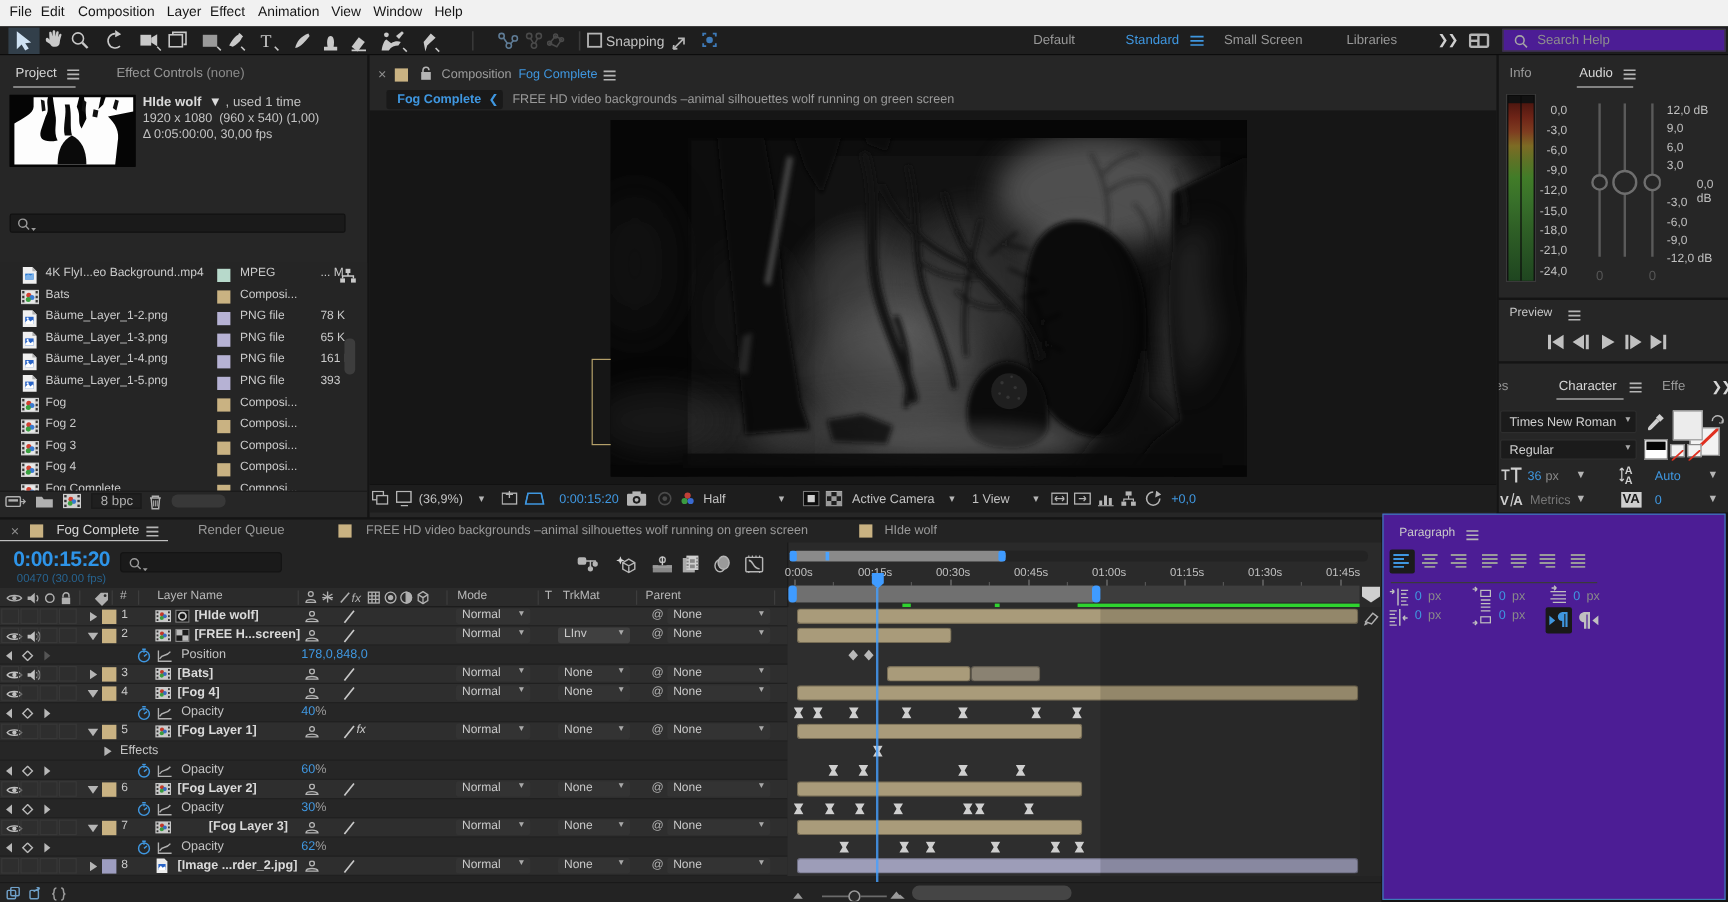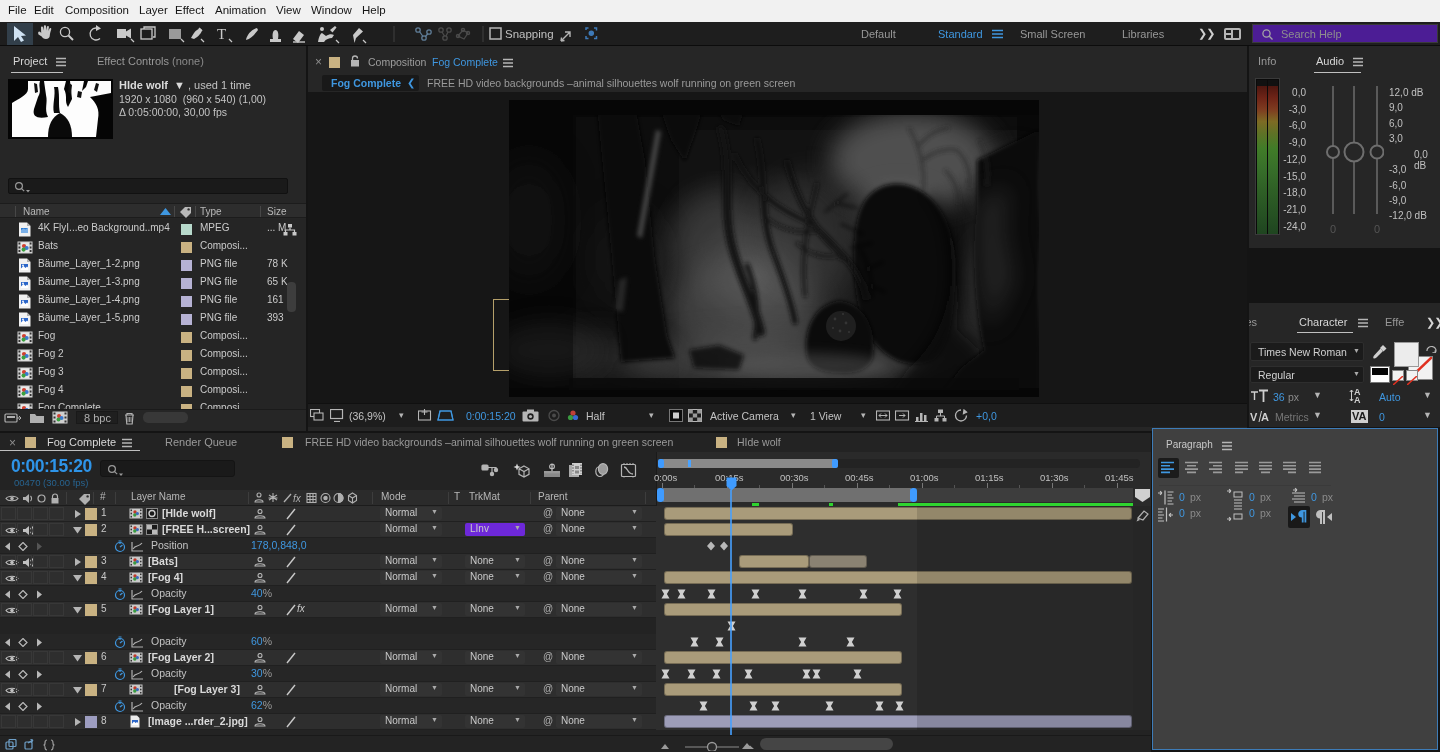--- a/index.html
+++ b/index.html
@@ -132,36 +132,20 @@
   <span class="abs" style="left:119px;top:60px;font-size:10.5px;color:#c3c3c3;">Δ 0:05:00:00, 30,00 fps</span>
 
   <div class="abs" style="left:8px;top:132px;width:280px;height:16px;background:#1a1a1a;border:1px solid #111;border-radius:2px;">
     <svg class="abs" style="left:5px;top:2px;" width="18" height="12">
           <circle cx="5" cy="5" r="3.4" fill="none" stroke="#9a9a9a" stroke-width="1.2"></circle>
           <path d="M7.6 7.6 l2.6 2.6" stroke="#9a9a9a" stroke-width="1.2"></path>
           <path d="M12 9 l4 0 -2 2.5z" fill="#9a9a9a"></path>
         </svg>
   </div>
 
-  <div class="abs" style="left:0;top:157px;width:306px;height:15px;background:#2d2d2d;border-top:1px solid #1c1c1c;border-bottom:1px solid #1c1c1c;">
-    <span class="abs" style="left:23px;top:2px;font-size:10px;color:#b8b8b8;">Name</span>
-    <svg class="abs" style="left:160px;top:4px;" width="12" height="8">
-          <path d="M0 7 L5.5 0 L11 7 Z" fill="#3f97e0"></path>
-        </svg>
-    <div class="abs" style="left:15px;top:2px;width:1px;height:11px;background:#474747;"></div>
-    <div class="abs" style="left:174px;top:2px;width:1px;height:11px;background:#474747;"></div>
-    <svg class="abs" style="left:179px;top:2px;" width="13" height="12">
-          <path d="M1 6 L6 1 L12 1 L12 7 L7 12 Z" fill="#b8b8b8"></path>
-          <circle cx="9.6" cy="3.4" r="1.2" fill="#2d2d2d"></circle>
-        </svg>
-    <div class="abs" style="left:195px;top:2px;width:1px;height:11px;background:#474747;"></div>
-    <span class="abs" style="left:200px;top:2px;font-size:10px;color:#b8b8b8;">Type</span>
-    <div class="abs" style="left:260px;top:2px;width:1px;height:11px;background:#474747;"></div>
-    <span class="abs" style="left:267px;top:2px;font-size:10px;color:#b8b8b8;">Size</span>
-  </div>
 
   <div id="prows" class="abs" style="left:0;top:173px;width:306px;height:190px;background:#252525;overflow:hidden;">
     <svg class="abs" style="left:18px;top:3px" width="13" height="15">
           <path d="M1 0.5 H9 L12.5 4 V14.5 H1 Z" fill="#f0f0f0"></path>
           <path d="M9 0.5 L12.5 4 H9 Z" fill="#b0b0b0"></path>
           <rect x="3" y="6" width="7" height="5" fill="#2a7ad4"></rect>
           <path d="M3 8 l2.5-1.5 2 1 2.5-1.8 V11 H3 Z" fill="#7ab0e8"></path>
         </svg>
     <span class="abs" style="left:38px;top:3px;font-size:10px;color:#cbcbcb;">4K FlyI...eo Background..mp4</span>
     <div class="abs" style="left:181px;top:5px;width:11px;height:11px;background:#b7d9cb;"></div>
@@ -581,20 +565,39 @@
     <span class="abs" style="left:0;top:72px;">6,0</span>
     <span class="abs" style="left:0;top:87px;">3,0</span>
     <span class="abs" style="left:10px;top:103px;margin-left:15px;">0,0 dB</span>
     <span class="abs" style="left:0;top:118px;">-3,0</span>
     <span class="abs" style="left:0;top:134px;">-6,0</span>
     <span class="abs" style="left:0;top:149px;">-9,0</span>
     <span class="abs" style="left:0;top:164px;">-12,0 dB</span>
   </div>
 </div>
 
+<div id="preview" class="abs pane" style="left:1249px;top:250px;width:191px;height:51px;">
+  <span class="abs" style="left:9px;top:5px;font-size:10px;color:#c9c9c9;">Preview</span>
+  <svg class="abs" style="left:57px;top:8px;" width="13" height="11">
+        <path d="M1 1.5 h10 M1 5 h10 M1 8.5 h10" stroke="#b5b5b5" stroke-width="1.3"></path>
+      </svg>
+  <svg class="abs" style="left:40px;top:28px;" width="120" height="14" fill="#c0c0c0">
+    <path d="M1 1 h2.5 v12 H1z M14 1 v12 L4.5 7z"></path>
+    <g transform="translate(21 0)">
+          <path d="M10 1 v12 L0.5 7z M11.5 1 h2.5 v12 h-2.5z"></path>
+        </g>
+    <path d="M46 1 l10.5 6 L46 13z"></path>
+    <g transform="translate(65 0)">
+          <path d="M0.5 1 h2.5 v12 H0.5z M4.5 1 l9.5 6 -9.5 6z"></path>
+        </g>
+    <g transform="translate(86 0)">
+          <path d="M0.5 1 l9.5 6 -9.5 6z M11 1 h2.5 v12 H11z"></path>
+        </g>
+  </svg>
+</div>
 
 <div id="character" class="abs pane" style="left:1249px;top:303px;width:191px;height:124px;overflow:hidden;">
   <span class="abs dim" style="left:-6px;top:13px;font-size:11px;">ies</span>
   <span class="abs" style="left:50px;top:13px;font-size:11px;color:#d6d6d6;">Character</span>
   <div class="abs" style="left:48px;top:29px;width:56px;height:1px;background:#c0c0c0;"></div>
   <svg class="abs" style="left:108px;top:15px;" width="13" height="11">
         <path d="M1 1.5 h10 M1 5 h10 M1 8.5 h10" stroke="#b5b5b5" stroke-width="1.3"></path>
       </svg>
   <span class="abs dim" style="left:136px;top:13px;font-size:11px;">Effe</span>
   <span class="abs" style="left:177px;top:13px;font-size:11px;color:#d6d6d6;letter-spacing:-1px;">❯❯</span>
@@ -853,21 +856,21 @@
           <circle cx="6" cy="2.5" r="2" fill="none" stroke="#b5b5b5" stroke-width="1.1"></circle>
           <path d="M1 9 c0-3 10-3 10 0z" fill="none" stroke="#b5b5b5" stroke-width="1.1"></path>
         </svg>
         <svg class="abs" style="left:286px;top:2px;" width="10" height="12">
           <path d="M1 11 L9 1" stroke="#c9c9c9" stroke-width="1.4"></path>
         </svg>
         <div class="abs" style="left:380px;top:1px;width:62px;height:13px;background:#333333;border-radius:2px;">
           <span class="abs" style="left:5px;top:0px;font-size:10px;color:#c9c9c9;">Normal</span>
           <span class="abs" style="right:4px;top:1px;font-size:7px;color:#aaa;">▼</span>
         </div>
-        <div class="abs" style="left:465px;top:1px;width:60px;height:13px;background:#6d28d9;border-radius:2px;">
+        <div class="abs" style="left:465px;top:1px;width:60px;height:13px;background:#404040;border-radius:2px;">
           <span class="abs" style="left:5px;top:0px;font-size:10px;color:#c9c9c9;">LInv</span>
           <span class="abs" style="right:4px;top:1px;font-size:7px;color:#aaa;">▼</span>
         </div>
         <span class="abs" style="left:543px;top:1px;font-size:10px;color:#b0b0b0;">@</span>
         <div class="abs" style="left:556px;top:1px;width:86px;height:13px;background:#333333;border-radius:2px;">
           <span class="abs" style="left:5px;top:0px;font-size:10px;color:#c9c9c9;">None</span>
           <span class="abs" style="right:4px;top:1px;font-size:7px;color:#aaa;">▼</span>
         </div>
       </div>
   <div class="abs" style="left:0;top:105px;width:656px;height:16px;background:#262626;border-bottom:1px solid #202020;">
@@ -1046,20 +1049,26 @@
         <div class="abs" style="left:465px;top:1px;width:60px;height:13px;background:#333333;border-radius:2px;">
           <span class="abs" style="left:5px;top:0px;font-size:10px;color:#c9c9c9;">None</span>
           <span class="abs" style="right:4px;top:1px;font-size:7px;color:#aaa;">▼</span>
         </div>
         <span class="abs" style="left:543px;top:1px;font-size:10px;color:#b0b0b0;">@</span>
         <div class="abs" style="left:556px;top:1px;width:86px;height:13px;background:#333333;border-radius:2px;">
           <span class="abs" style="left:5px;top:0px;font-size:10px;color:#c9c9c9;">None</span>
           <span class="abs" style="right:4px;top:1px;font-size:7px;color:#aaa;">▼</span>
         </div>
       </div>
+  <div class="abs" style="left:0;top:185px;width:656px;height:16px;background:#262626;border-bottom:1px solid #202020;">
+        <svg class="abs" style="left:86px;top:4px;" width="8" height="8">
+          <path d="M1 0 l6 4 -6 4z" fill="#b5b5b5"></path>
+        </svg>
+        <span class="abs" style="left:100px;top:1px;font-size:10.5px;color:#c3c3c3;">Effects</span>
+      </div>
   <div class="abs" style="left:0;top:201px;width:656px;height:16px;background:#262626;border-bottom:1px solid #202020;">
         <svg class="abs" style="left:4px;top:4px;" width="42" height="9">
           <path d="M6 0.5 L1 4.5 L6 8.5z" fill="#b8b8b8"></path>
           <path d="M19 0.5 l4 4 -4 4 -4-4z" fill="none" stroke="#b8b8b8" stroke-width="1.2"></path>
           <path d="M33 0.5 L38 4.5 L33 8.5z" fill="#b8b8b8"></path>
         </svg>
         <svg class="abs" style="left:114px;top:2px;" width="12" height="13">
           <circle cx="6" cy="7" r="4.5" fill="none" stroke="#3f97e0" stroke-width="1.2"></circle>
           <path d="M4.5 1 h3 M6 2 v2 M6 7 l2.5-2" stroke="#3f97e0" stroke-width="1.2"></path>
         </svg>
@@ -1421,21 +1430,21 @@
     <span class="abs" style="left:381px;top:1px;font-size:10px;color:#b8b8b8;">Mode</span>
     <div class="abs" style="left:448px;top:2px;width:1px;height:12px;background:#3d3d3d;"></div>
     <span class="abs" style="left:454px;top:1px;font-size:10px;color:#b8b8b8;">T</span>
     <span class="abs" style="left:469px;top:1px;font-size:10px;color:#b8b8b8;">TrkMat</span>
     <div class="abs" style="left:530px;top:2px;width:1px;height:12px;background:#3d3d3d;"></div>
     <span class="abs" style="left:538px;top:1px;font-size:10px;color:#b8b8b8;">Parent</span>
     <div class="abs" style="left:645px;top:2px;width:1px;height:12px;background:#3d3d3d;"></div>
   </div>
 </div>
 
-<div id="paragraph" class="abs" style="left:1152px;top:428px;width:286px;height:322px;background:#404040;border:1px solid #3d7cb8;">
+<div id="paragraph" class="abs" style="left:1152px;top:428px;width:286px;height:322px;background:#4c1d95;border:1px solid #3d7cb8;">
   <span class="abs" style="left:13px;top:10px;font-size:10px;color:#c9c9c9;">Paragraph</span>
   <svg class="abs" style="left:68px;top:12px;" width="13" height="11">
         <path d="M1 1.5 h10 M1 5 h10 M1 8.5 h10" stroke="#b5b5b5" stroke-width="1.3"></path>
       </svg>
 
   <div class="abs" style="left:5px;top:29px;width:21px;height:20px;background:#1b1b1b;border-radius:2px;"></div>
   <svg class="abs" style="left:8px;top:32px;" width="160" height="14">
     <g stroke="#3f97e0" stroke-width="1.6">
           <path d="M0 1.5 h13 M0 4.8 h9 M0 8.1 h13 M0 11.4 h9"></path>
         </g>

